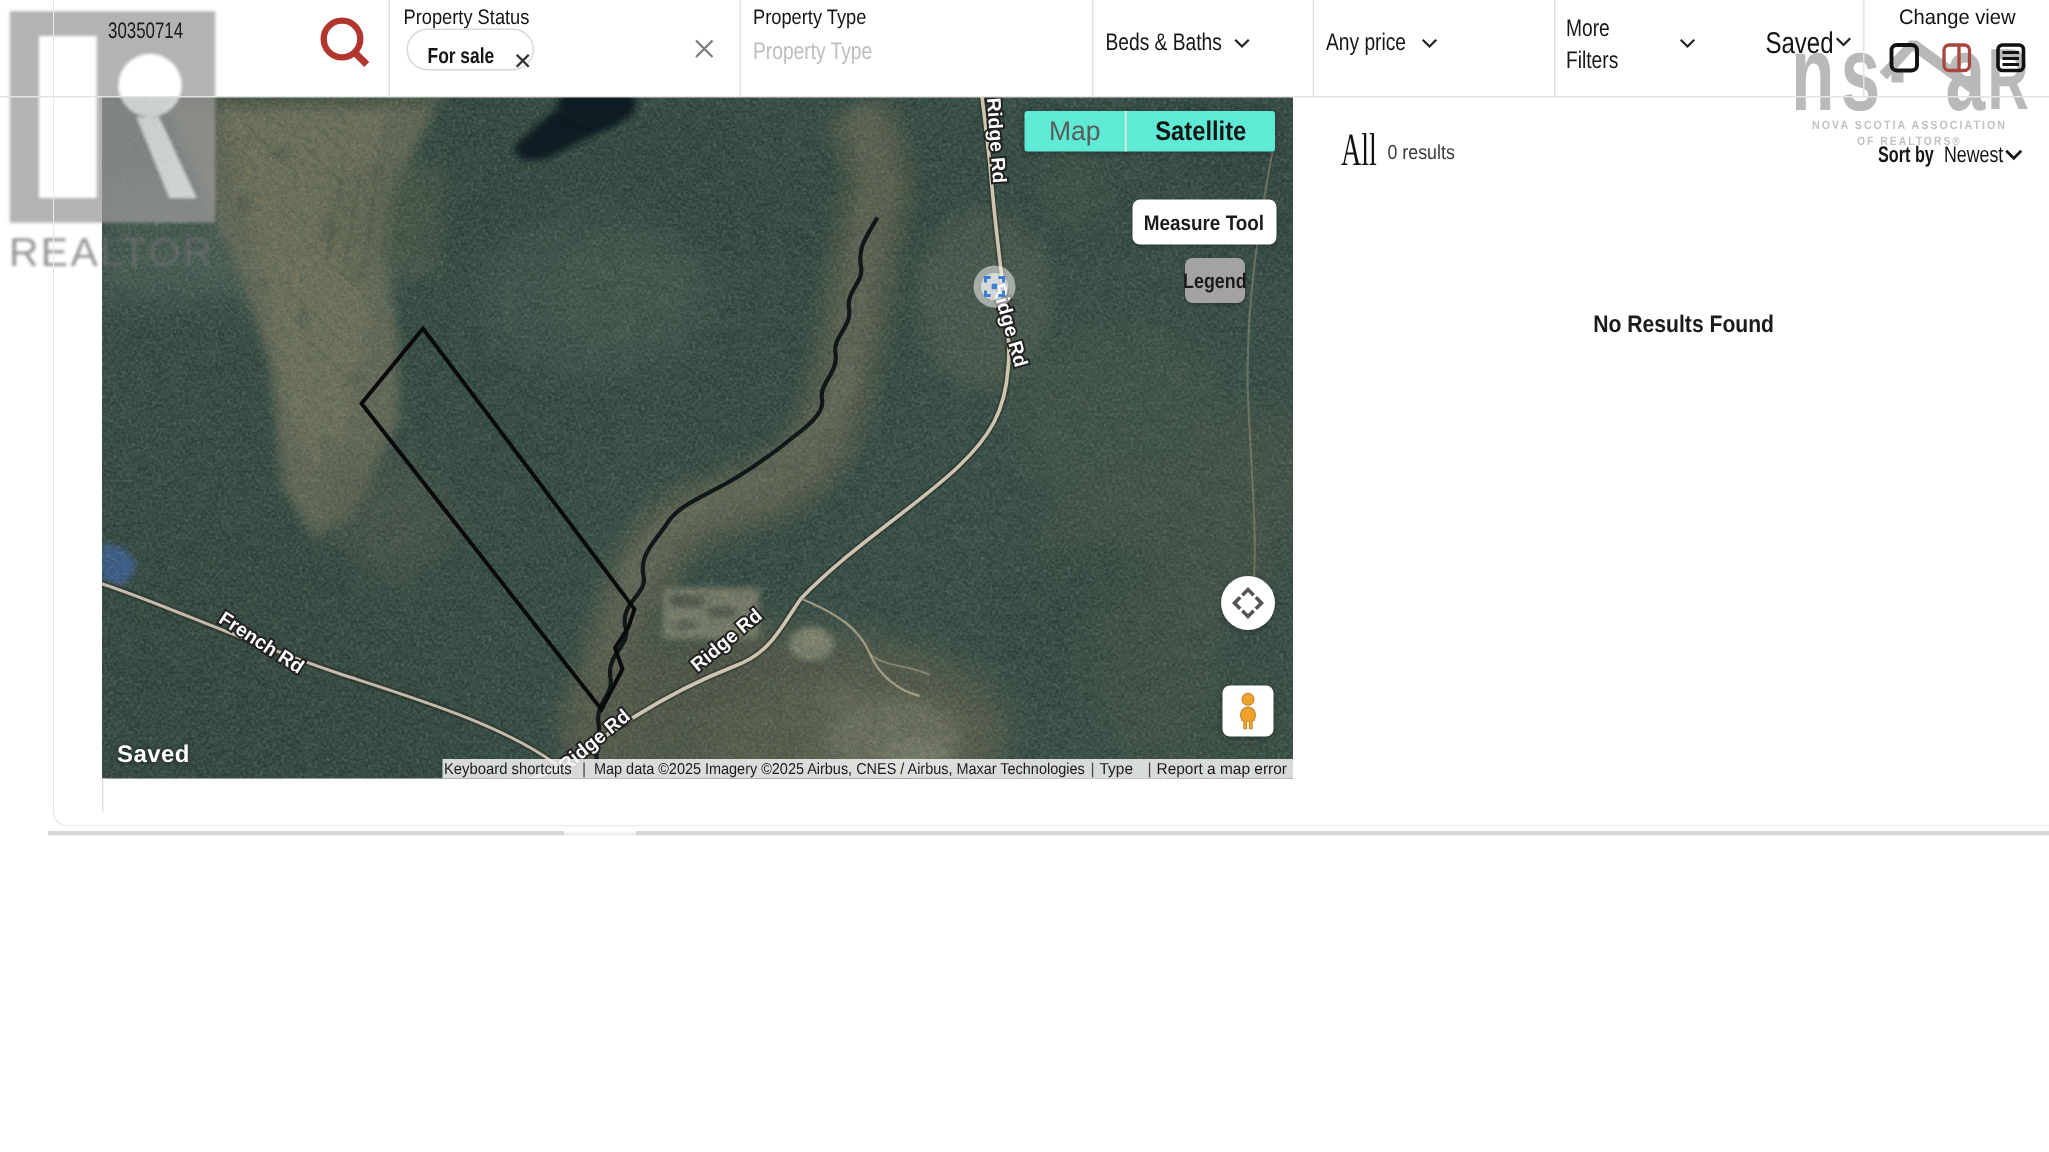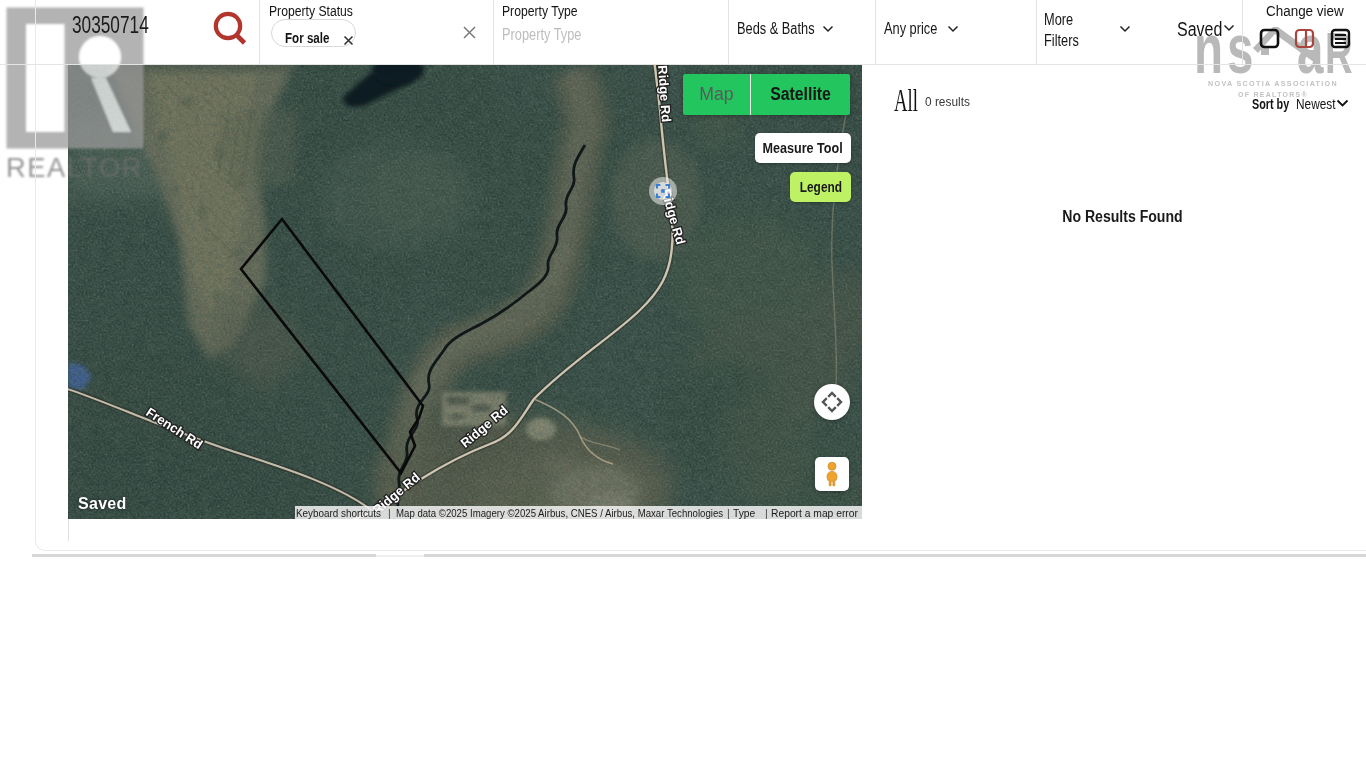--- a/index.html
+++ b/index.html
@@ -197,32 +197,32 @@
       <span style="position:absolute; left:101px; top:0.5px; display:inline-block; transform:scaleX(.917); transform-origin:0 50%;">Map data ©2025 Imagery ©2025 Airbus, CNES / Airbus, Maxar Technologies</span>
       <span style="position:absolute; left:432px; top:0.5px; color:#444;">|</span>
       <span style="position:absolute; left:438px; top:0.5px; display:inline-block; transform:scaleX(.98); transform-origin:0 50%;">Type</span>
       <span style="position:absolute; left:470px; top:0.5px; color:#444;">|</span>
       <span style="position:absolute; left:476px; top:0.5px; display:inline-block; transform:scaleX(.98); transform-origin:0 50%;">Report a map error</span>
     </div>
     
     <div class="abs" style="left:10px; top:431px; font-size:16px; font-weight:bold; color:#fff; letter-spacing:0.3px; text-shadow:0 0 3px rgba(0,0,0,0.7);">Saved</div>
   </div>
 
-  <div class="abs" style="left:683px; top:74px; height:41px; display:flex; background:#22c55e; box-shadow:0 1px 4px rgba(0,0,0,0.3); border-radius:2px; z-index:3;">
+  <div class="abs" style="left:683px; top:74px; height:27px; display:flex; background:#5eead4; box-shadow:0 1px 4px rgba(0,0,0,0.3); border-radius:2px; z-index:3;">
     <div style="width:68px; display:flex; align-items:center; justify-content:center; font-size:18px; color:#5a5a5a; border-right:1px solid #e8e8e8;">
         <span style="display:inline-block; transform:scaleX(.98);">Map</span>
       </div>
     <div style="width:99px; display:flex; align-items:center; justify-content:center; font-size:18px; font-weight:bold; color:#161616;">
         <span style="display:inline-block; transform:scaleX(.88);">Satellite</span>
       </div>
   </div>
   <div class="abs" style="left:755px; top:133px; width:96px; height:30px; background:#fff; border-radius:5px; box-shadow:0 1px 3px rgba(0,0,0,0.3); display:flex; align-items:center; justify-content:center; font-size:14px; font-weight:bold; color:#1a1a1a; z-index:3;">
       <span class="cx" style="transform-origin:50% 50%; transform:scaleX(.9);">Measure Tool</span>
     </div>
-  <div class="abs" style="left:790px; top:172px; width:61px; height:30px; background:#bef264; border-radius:5px; box-shadow:0 1px 3px rgba(0,0,0,0.3); display:flex; align-items:center; justify-content:center; font-size:14px; font-weight:bold; color:#1a1a1a; z-index:3;">
+  <div class="abs" style="left:790px; top:172px; width:40px; height:30px; background:#a3a3a3; border-radius:5px; box-shadow:0 1px 3px rgba(0,0,0,0.3); display:flex; align-items:center; justify-content:center; font-size:14px; font-weight:bold; color:#1a1a1a; z-index:3;">
       <span class="cx" style="transform-origin:50% 50%; transform:scaleX(.85);">Legend</span>
     </div>
 
   <div class="abs" style="left:814px; top:384px; width:36px; height:36px; background:#fff; border-radius:50%; box-shadow:0 1px 4px rgba(0,0,0,0.3); z-index:3;">
     <svg width="36" height="36" viewBox="0 0 36 36">
       <g stroke="#555" stroke-width="2.4" fill="none">
         <path d="M14.2,12.8 L18,9 L21.8,12.8"></path>
         <path d="M23.2,14.2 L27,18 L23.2,21.8"></path>
         <path d="M21.8,23.2 L18,27 L14.2,23.2"></path>
         <path d="M12.8,21.8 L9,18 L12.8,14.2"></path>
@@ -233,21 +233,21 @@
   <div class="abs" style="left:815px; top:457px; width:34px; height:34px; background:#fff; border-radius:5px; box-shadow:0 1px 4px rgba(0,0,0,0.3); z-index:3;">
     <svg width="34" height="34" viewBox="0 0 34 34">
       <circle cx="17" cy="9.2" r="4" fill="#efa32d" stroke="#c8872a" stroke-width="0.7"></circle>
       <path d="M12,20.5 C11.8,16.8 13.8,14.4 17,14.4 C20.2,14.4 22.2,16.8 22,20.5 L21,23.5 L19.8,22.8 L19.8,28.8 L17.9,28.8 L17.9,24.2 L16.1,24.2 L16.1,28.8 L14.2,28.8 L14.2,22.8 L13,23.5 Z" fill="#efa32d" stroke="#c8872a" stroke-width="0.7"></path>
     </svg>
   </div>
 
   <div class="abs" style="left:0; top:0; width:1366px; height:64px; background:#fff; z-index:1;"></div>
   <div class="abs" style="left:0; top:64px; width:1366px; height:1px; background:#e4e4e4; z-index:4;"></div>
 
-  <div class="abs" style="left:72px; top:12px; font-size:23px; color:#1a1a1a; z-index:4;"><span class="cx" style="transform:scaleX(.75);">30350714</span></div>
+  <div class="abs" style="left:72px; top:12px; font-size:15px; color:#1a1a1a; z-index:4;"><span class="cx" style="transform:scaleX(.75);">30350714</span></div>
 
   <svg class="abs" style="left:211px; top:8px; z-index:4;" width="38" height="40" viewBox="0 0 38 40">
     <circle cx="17" cy="18" r="12.2" stroke="#b2352e" stroke-width="4.2" fill="none"></circle>
     <line x1="26" y1="27.5" x2="33.5" y2="35" stroke="#b2352e" stroke-width="4.6"></line>
   </svg>
 
   <div class="vline" style="left:259px;"></div>
   <div class="lbl" style="left:269px;"><span class="cx" style="transform:scaleX(.87);">Property Status</span></div>
 
   <div class="abs" style="left:271px; top:19px; width:85px; height:28px; border:1px solid #d8d8d8; border-radius:15px; display:flex; align-items:flex-end; z-index:4;">

